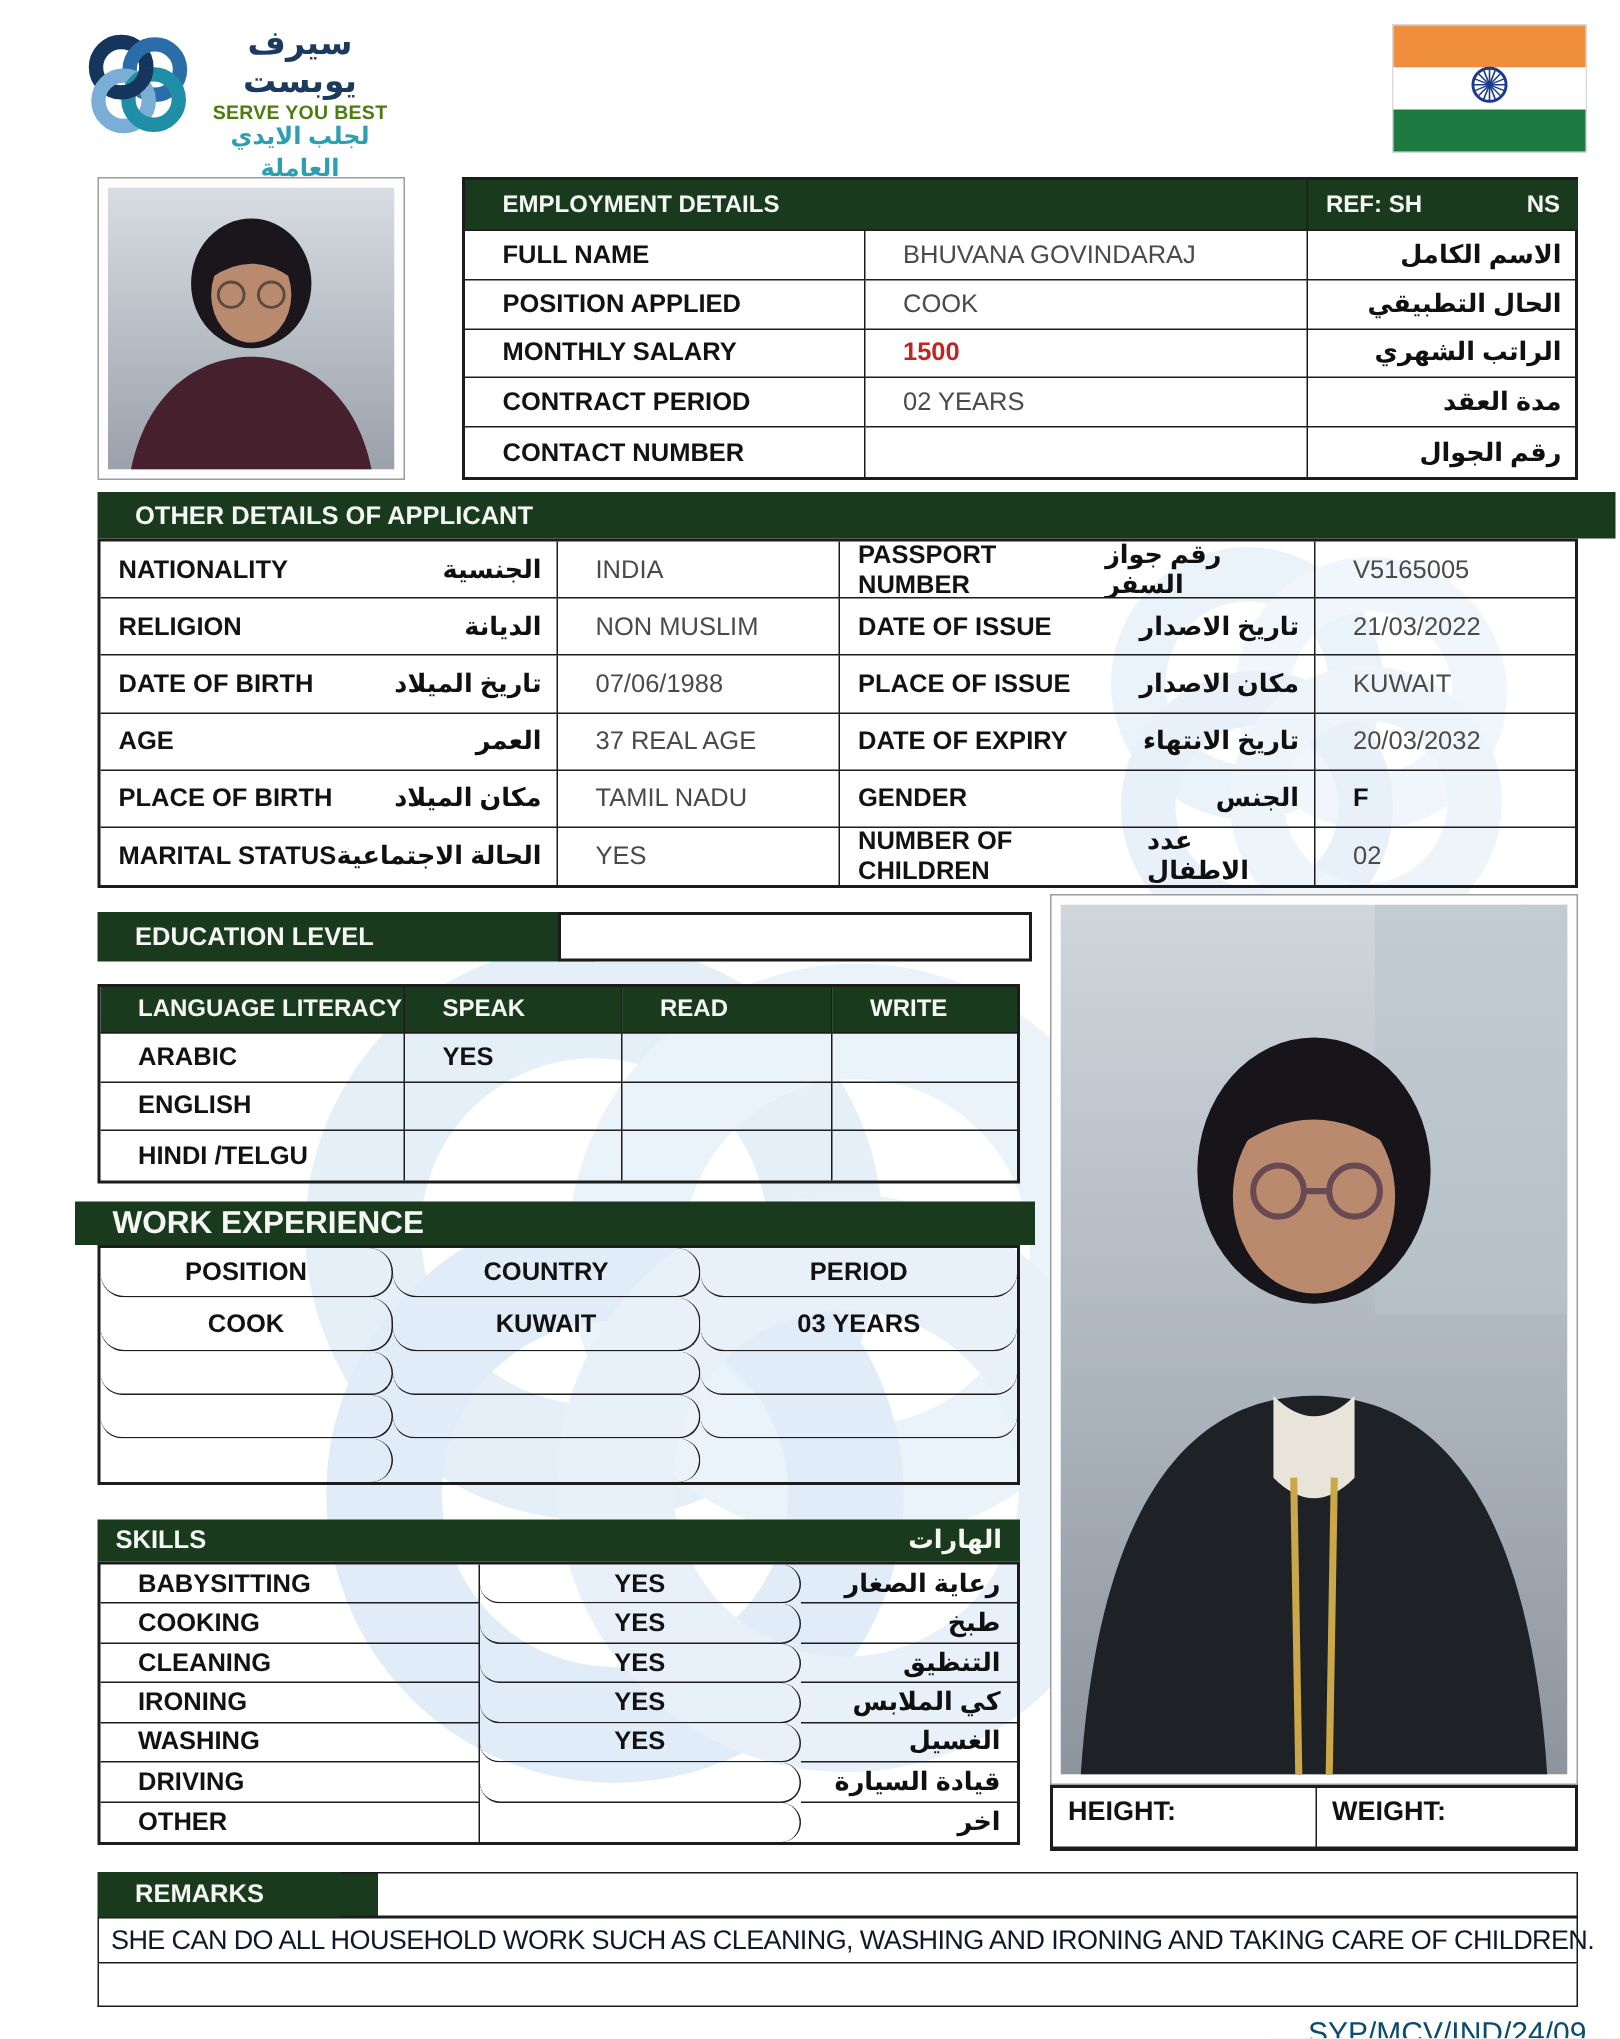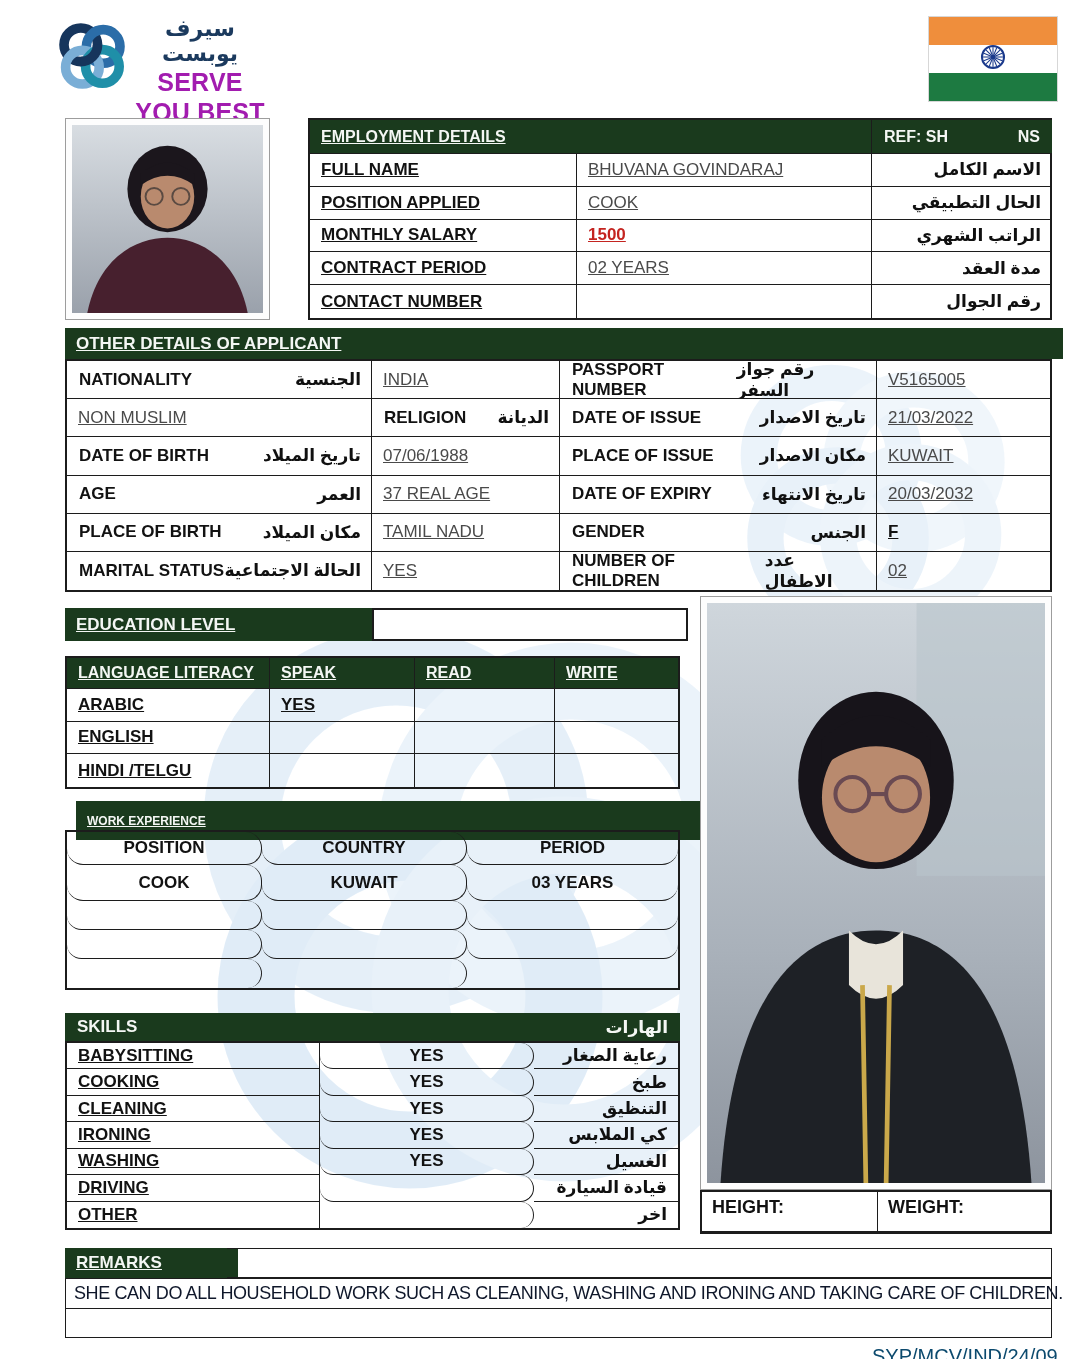--- a/index.html
+++ b/index.html
@@ -26,30 +26,30 @@
     border-right:1.5px solid #1c1c1c; border-bottom:1.5px solid #1c1c1c;
     display:flex; align-items:center; box-sizing:border-box; overflow:hidden;
   }
   .tbl > .c.lc { border-right:none; }
   .tbl > .c.lr { border-bottom:none; }
 
   .lbl { font-weight:bold; color:#121212; font-size:17px; }
   .val { color:#4a4a4a; font-size:17px; }
   .ar  { font-weight:bold; font-size:17px; color:#101010; }
   .red { color:#c42420; font-weight:bold; }
-  .pl  { padding-left:11px;text-decoration:underline; }
+  .pl  { padding-left:25px; }
   .pr  { padding-right:11px; }
   .ctr { justify-content:center;border-radius:16px; }
   .rgt { justify-content:flex-end; }
   .between { justify-content:space-between; }
 
   
   .brand-text { position:absolute; left:132px; top:16px; width:136px; text-align:center; z-index:1; }
   .bt-ar  { font-size:22px; font-weight:bold; color:#1b3a5e; line-height:1.15; }
-  .bt-en  { font-size:25px; font-weight:bold; color:#a21caf; line-height:1.2; letter-spacing:0.2px; }
+  .bt-en  { font-size:13px; font-weight:bold; color:#4d7c0f; line-height:1.2; letter-spacing:0.2px; }
   .bt-ar2 { font-size:16px; font-weight:bold; color:#2e9fb0; line-height:1.3; }
   .bt-en2 { font-size:10.5px; font-weight:bold; color:#9cb4cc; letter-spacing:0.8px; line-height:1.5; }
 
   
   .flag { position:absolute; left:928px; top:16px; width:128px; height:84px; border:1px solid #d7d7d7; z-index:1; }
   .flag .stripe { height:28px; }
   .chakra { position:absolute; left:50%; top:50%; transform:translate(-50%,-50%); }
 
   
   .photo-frame { background:#fdfdfd; border:1px solid #9d9d9d; padding:6px; box-sizing:border-box; z-index:1; }
@@ -176,25 +176,25 @@
       <span class="lbl">NATIONALITY</span>
       <span class="ar">الجنسية</span>
     </div>
     <div class="c pl val">INDIA</div>
     <div class="c between" style="padding:0 10px 0 12px;">
       <span class="lbl">PASSPORT NUMBER</span>
       <span class="ar">رقم جواز السفر</span>
     </div>
     <div class="c lc pl val">V5165005</div>
 
-    <div class="c pl val">NON MUSLIM</div>
     <div class="c between" style="padding:0 10px 0 12px;">
       <span class="lbl">RELIGION</span>
       <span class="ar">الديانة</span>
     </div>
+    <div class="c pl val">NON MUSLIM</div>
     <div class="c between" style="padding:0 10px 0 12px;">
       <span class="lbl">DATE OF ISSUE</span>
       <span class="ar">تاريخ الاصدار</span>
     </div>
     <div class="c lc pl val">21/03/2022</div>
 
     <div class="c between" style="padding:0 10px 0 12px;">
       <span class="lbl">DATE OF BIRTH</span>
       <span class="ar">تاريخ الميلاد</span>
     </div>
@@ -257,21 +257,21 @@
     <div class="c pl lbl"></div>
     <div class="c pl val"></div>
     <div class="c lc pl val"></div>
 
     <div class="c lr pl lbl">HINDI /TELGU</div>
     <div class="c lr pl lbl"></div>
     <div class="c lr pl val"></div>
     <div class="c lc lr pl val"></div>
   </div>
 
-  <div class="abs green pl z1" style="left:76px; top:801px; width:615px; height:39px; font-size:12px;">WORK EXPERIENCE</div>
+  <div class="abs green pl z1" style="left:50px; top:801px; width:615px; height:29px; font-size:21px;">WORK EXPERIENCE</div>
 
   <div class="tbl" style="left:65px; top:830px; width:615px; height:160px; grid-template-columns:195px 205px 211px; grid-template-rows:33px 36px repeat(3,1fr);">
     <div class="c ctr lbl">POSITION</div>
     <div class="c ctr lbl">COUNTRY</div>
     <div class="c lc ctr lbl">PERIOD</div>
 
     <div class="c ctr lbl">COOK</div>
     <div class="c ctr lbl">KUWAIT</div>
     <div class="c lc ctr lbl">03 YEARS</div>
 

